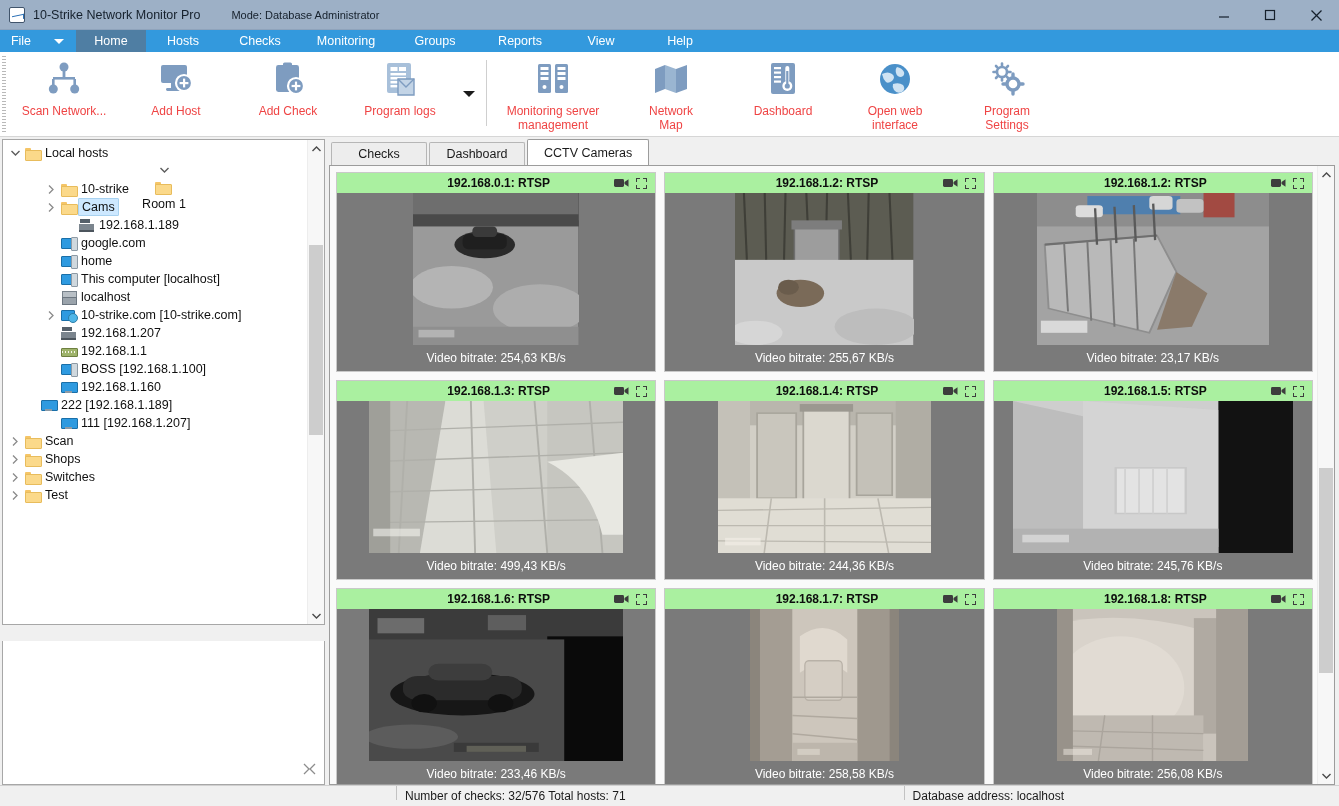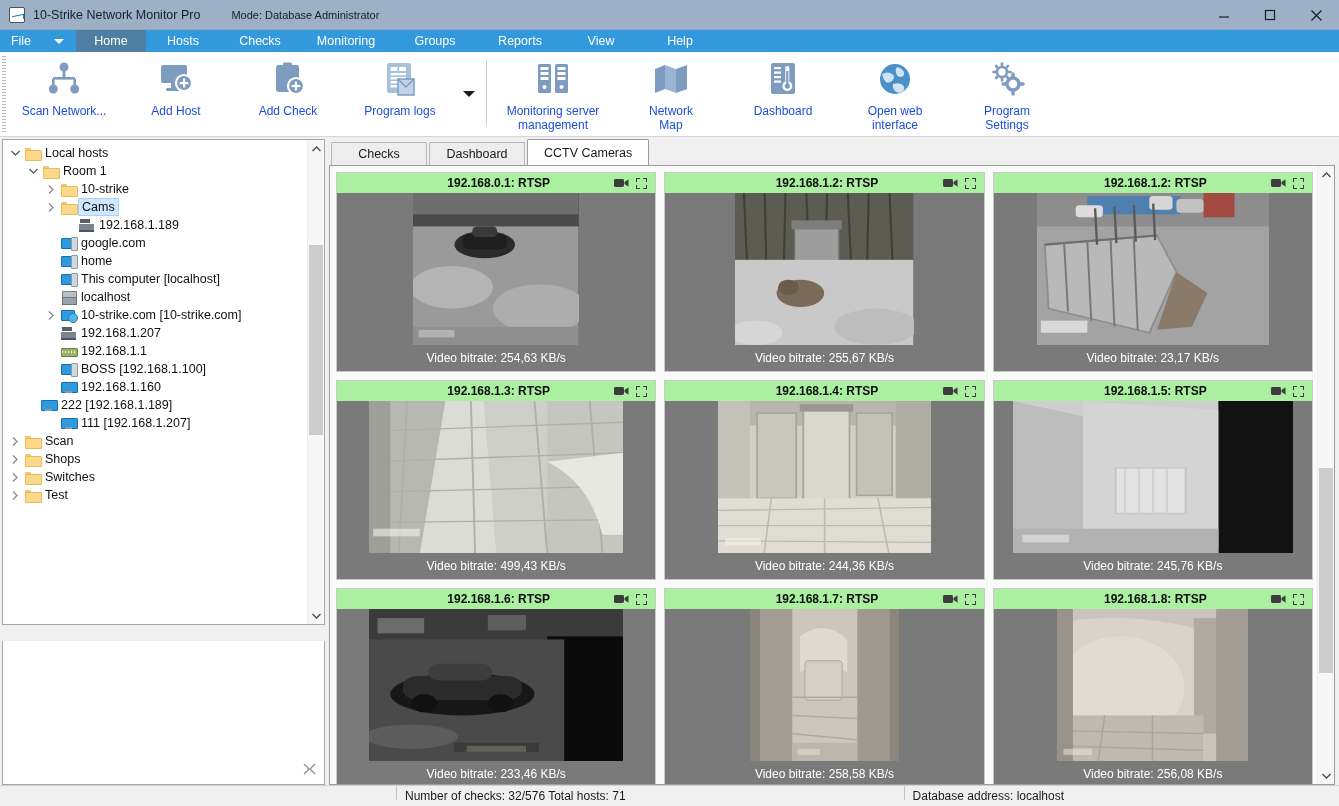--- a/index.html
+++ b/index.html
@@ -144,21 +144,21 @@
     justify-content: flex-start;
     cursor: default;
   }
   .rbtn .ricon {
     height: 42px;
     display: flex; align-items: center; justify-content: center;
   }
   .rbtn .rlabel {
     margin-top: 4px;
     font-size: 12px;
-    color: #1d4ed8;
+    color: #ef4444;
     text-align: center;
     line-height: 14px;
     white-space: pre-line;
   }
   .rsep {
     width: 1px;
     height: 66px;
     background: #cfcfcf;
     margin: 8px 4px 0 4px;
     flex: 0 0 1px;
@@ -711,21 +711,21 @@
               <span class="exp">
                 <svg width="9" height="6" viewBox="0 0 9 6">
                   <path d="M0.5 1 L4.5 5 L8.5 1" fill="none" stroke="#5d5d5d" stroke-width="1.4"></path>
                 </svg>
               </span>
               <span class="ticon">
                 <span class="ic-folder"></span>
               </span>
               <span class="tlabel">Local hosts</span>
             </div>
-            <div class="tnode" style="padding-left: 22px;">
+            <div class="tnode" style="padding-left: 22px; flex-direction: column;">
               <span class="exp">
                 <svg width="9" height="6" viewBox="0 0 9 6">
                   <path d="M0.5 1 L4.5 5 L8.5 1" fill="none" stroke="#5d5d5d" stroke-width="1.4"></path>
                 </svg>
               </span>
               <span class="ticon">
                 <span class="ic-folder"></span>
               </span>
               <span class="tlabel">Room 1</span>
             </div>

